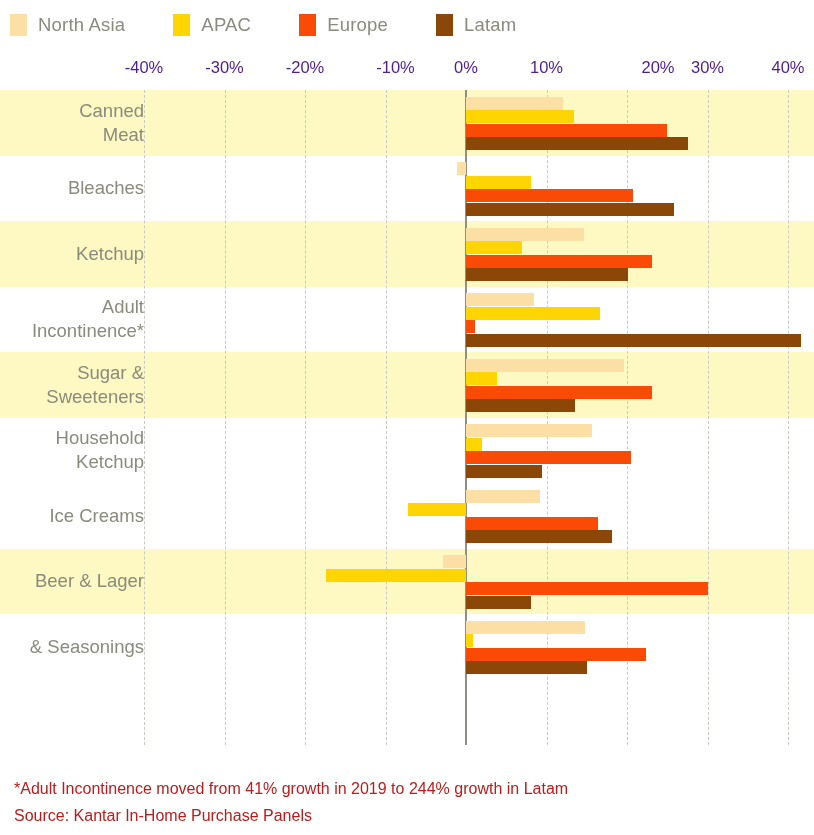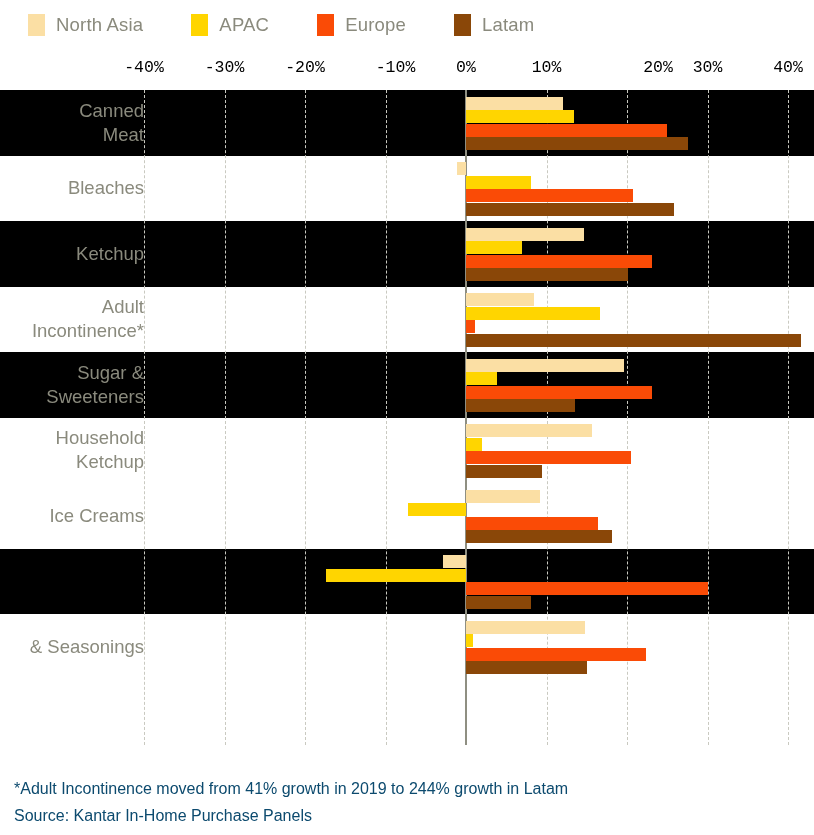--- a/index.html
+++ b/index.html
@@ -18,21 +18,21 @@
 
   
   #legend {
     position: absolute;
     left: 0;
     top: 0;
     width: 730px;
     height: 50px;
     display: flex;
     align-items: center;
-    padding-left: 28px;
+    padding-left: 10px;
     box-sizing: border-box;
   }
   .legend-item {
     display: flex;
     align-items: center;
     margin-right: 48px;
   }
   .legend-swatch {
     width: 17px;
     height: 22px;
@@ -51,41 +51,40 @@
     position: absolute;
     left: 0;
     top: 58px;
     width: 814px;
     height: 30px;
   }
   .tick-label {
     position: absolute;
     top: 0;
     font-size: 16.5px;
-    color: #000000;
+    color: #4c1d95;
     transform: translateX(-50%);
     white-space: nowrap;
-    font-family: Liberation Mono, monospace;
   }
 
   
   #plot {
     position: absolute;
     left: 0;
     top: 90px;
     width: 814px;
     height: 655px;
   }
   .row {
     position: relative;
     width: 814px;
     height: 65.5px;
     box-sizing: border-box;
   }
-  .row.shaded { background: #000000; }
+  .row.shaded { background: #fef9c3; }
 
   .row-label {
     position: absolute;
     left: 0;
     top: 0;
     width: 146px;
     height: 65.5px;
     display: flex;
     flex-direction: column;
     align-items: flex-end;
@@ -141,21 +140,21 @@
   
   #footnotes {
     position: absolute;
     left: 14px;
     top: 775px;
     width: 790px;
   }
   .footnote {
     font-size: 16px;
     line-height: 27px;
-    color: #0c4a6e;
+    color: #b91c1c;
     white-space: nowrap;
   }
 </style>
 </head>
 <body>
 
 <div id="legend">
     <div class="legend-item">
       <span class="legend-swatch" style="background: rgb(251, 223, 164);"></span>
       <span class="legend-label">North Asia</span>
@@ -262,20 +261,23 @@
         <span>Ice Creams</span>
       </div>
       <div class="bars">
         <div class="bar" title="North Asia: 9.2%" style="left: 466px; width: 74.06px; top: 6.5px; background: rgb(251, 223, 164);"></div>
         <div class="bar" title="APAC: -7.2%" style="left: 408.04px; width: 57.96px; top: 20.1px; background: rgb(255, 213, 0);"></div>
         <div class="bar" title="Europe: 16.4%" style="left: 466px; width: 132.02px; top: 33.7px; background: rgb(250, 75, 6);"></div>
         <div class="bar" title="Latam: 18.1%" style="left: 466px; width: 145.705px; top: 47.3px; background: rgb(138, 71, 8);"></div>
       </div>
     </div>
     <div class="row shaded">
+      <div class="row-label">
+        <span>Beer &amp; Lager</span>
+      </div>
       <div class="bars">
         <div class="bar" title="North Asia: -2.9%" style="left: 442.655px; width: 23.345px; top: 6.5px; background: rgb(251, 223, 164);"></div>
         <div class="bar" title="APAC: -17.4%" style="left: 325.93px; width: 140.07px; top: 20.1px; background: rgb(255, 213, 0);"></div>
         <div class="bar" title="Europe: 30%" style="left: 466px; width: 241.5px; top: 33.7px; background: rgb(250, 75, 6);"></div>
         <div class="bar" title="Latam: 8.1%" style="left: 466px; width: 65.205px; top: 47.3px; background: rgb(138, 71, 8);"></div>
       </div>
     </div>
     <div class="row">
       <div class="row-label">
         <span>&amp; Seasonings</span>

